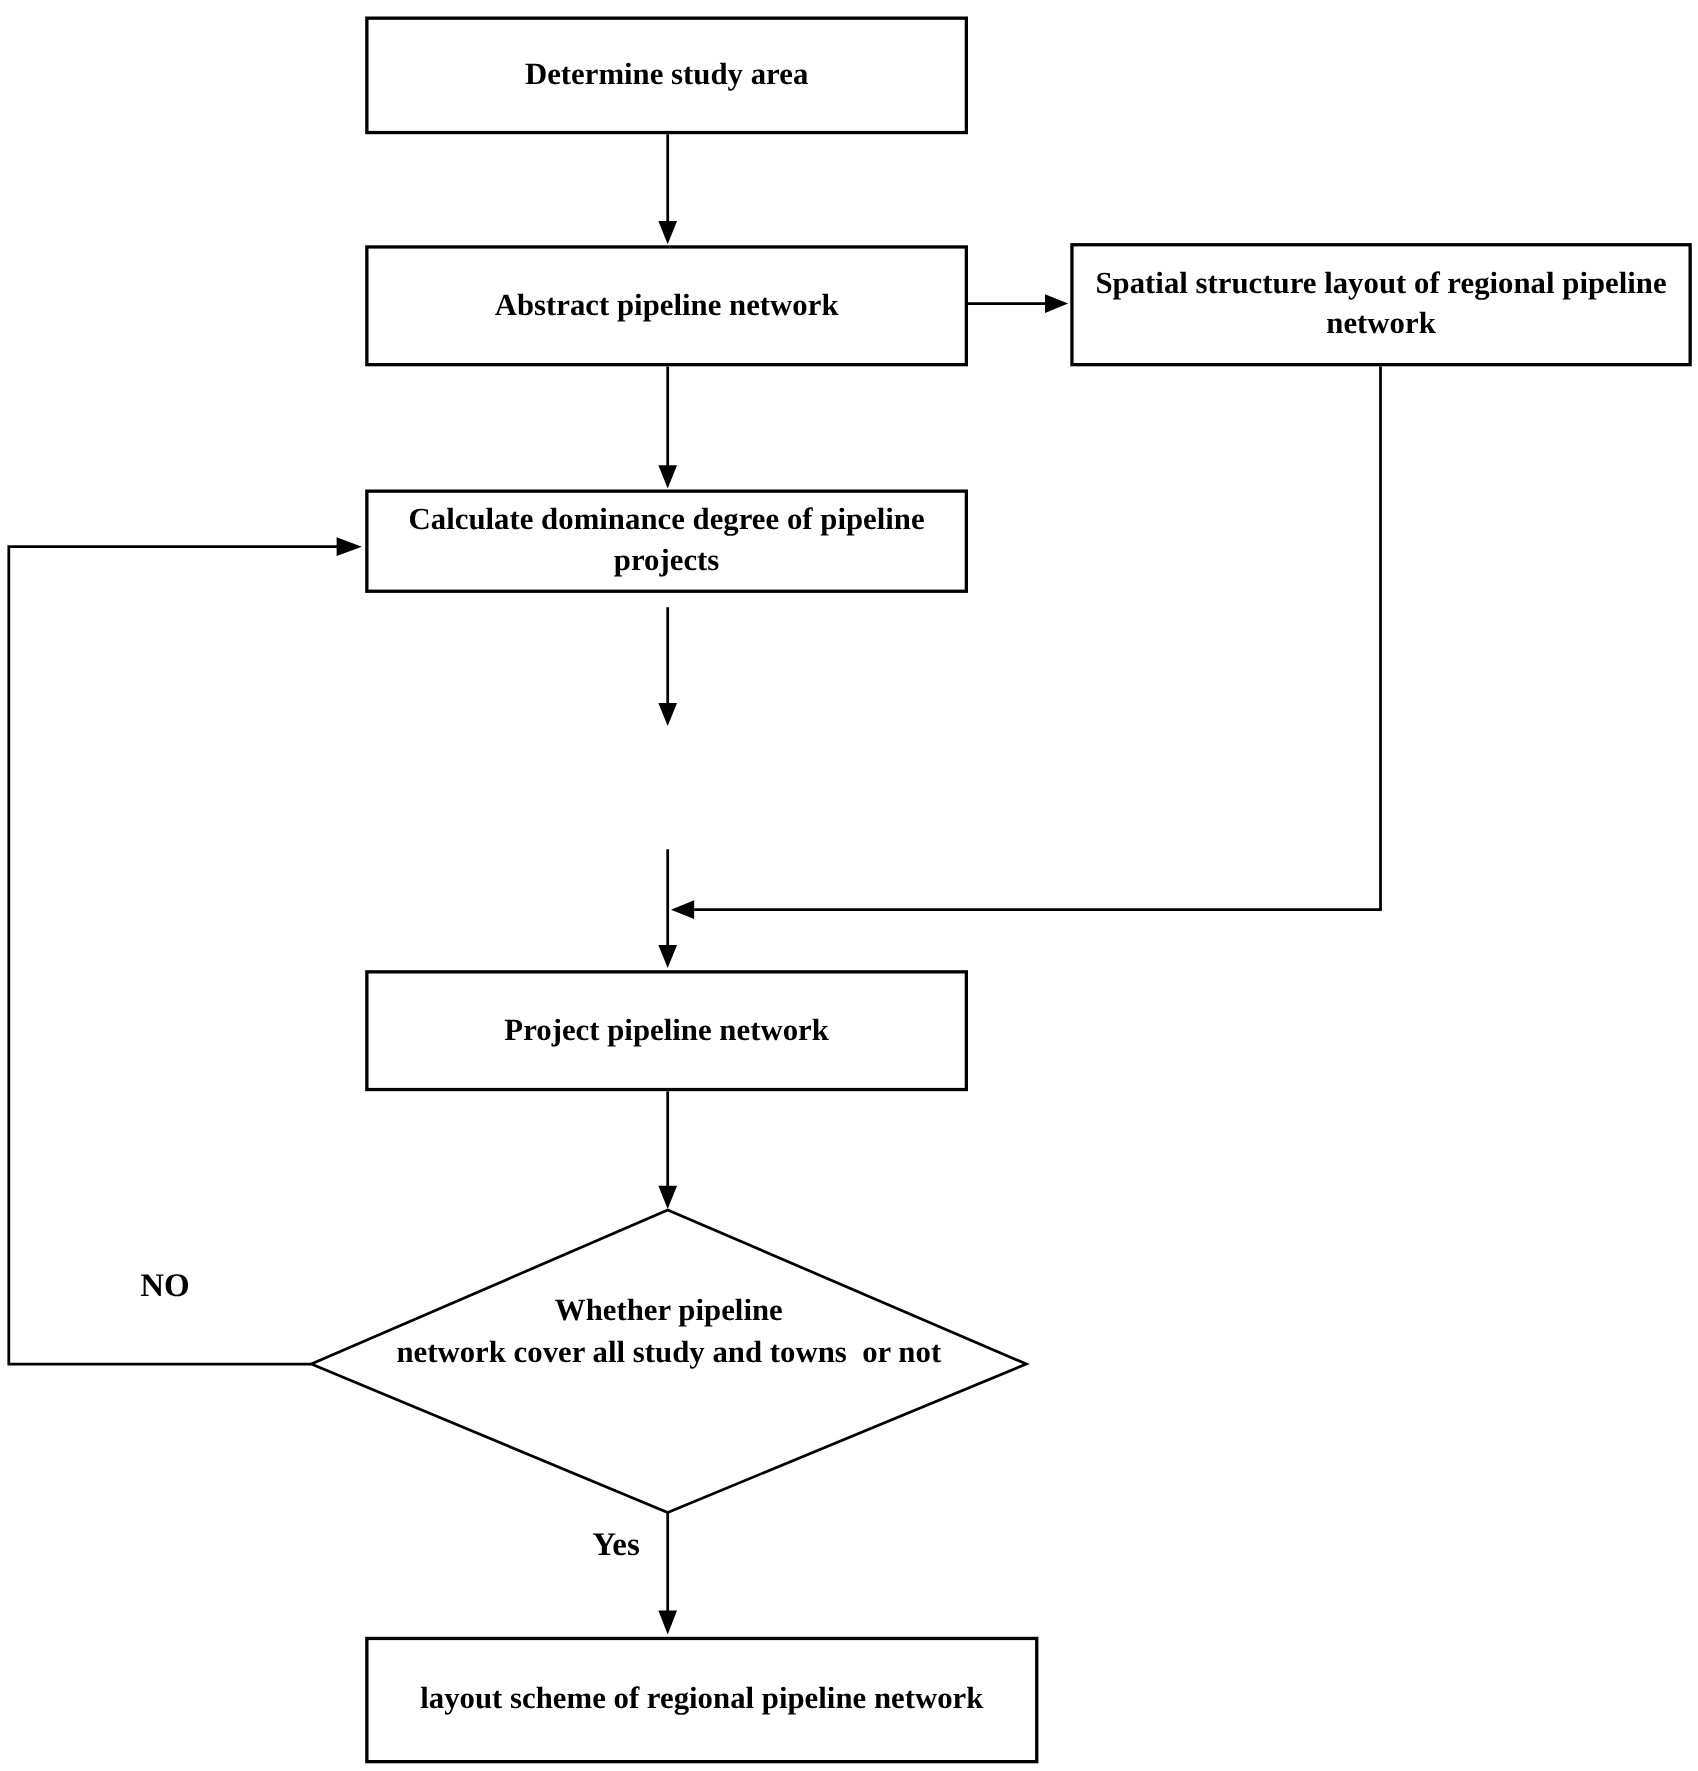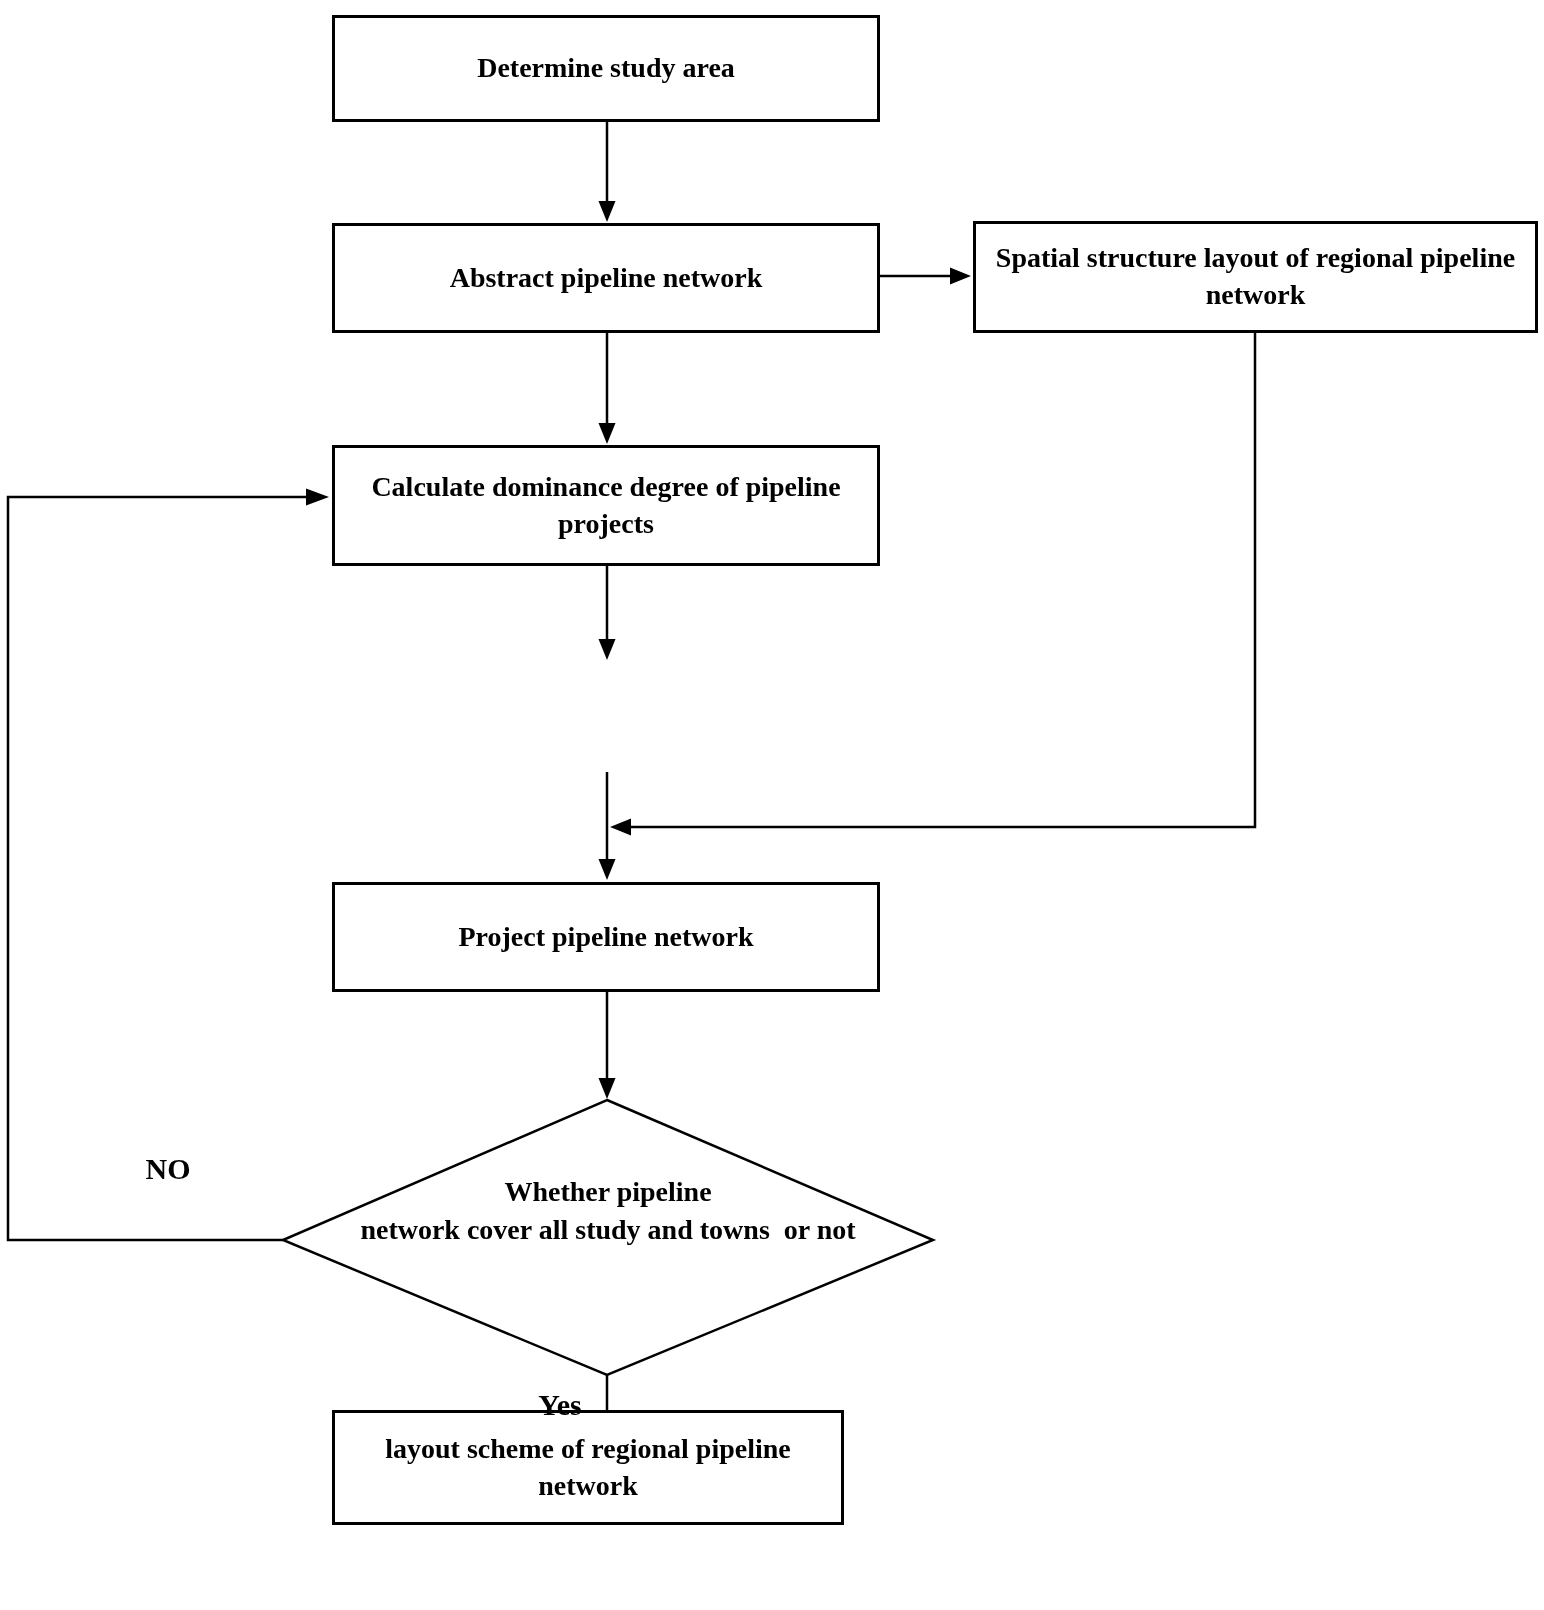--- a/index.html
+++ b/index.html
@@ -23,26 +23,26 @@
   }
   .decision-text span{white-space:pre-wrap;}
   .edge-label{
     position:absolute;z-index:1;font-size:30px;font-weight:600;
     text-align:center;background:transparent;
   }
   
   #n-determine{left:332px;top:15px;   width:548px;height:107px;}
   #n-abstract {left:332px;top:223px; width:548px;height:110px;}
   #n-spatial  {left:973px;top:221px; width:565px;height:112px;padding:0 8px;}
-  #n-calculate{left:332px;top:445px; width:548px;height:121px;padding:0 18px;}
+  #n-calculate{left:332px;top:445px; width:548px;height:94px;padding:0 18px;}
   #n-project  {left:332px;top:662px; width:548px;height:110px;}
   #n-update   {left:332px;top:882px; width:548px;height:110px;}
-  #n-layout   {left:332px;top:1410px;width:512px;height:115px;padding:4px 30px;}
+  #n-layout   {left:332px;top:1488px;width:612px;height:115px;padding:4px 30px;}
   #t-decision {left:300px;top:1148px;width:616px;height:125px;}
-  #l-no {left:118px;top:1152px;width:100px;}
+  #l-no {left:100px;top:1152px;width:100px;}
   #l-yes{left:505px;top:1388px;width:110px;}
 </style>
 </head>
 <body>
 
 <div id="canvas">
 
   <svg id="wires" width="1544" height="1610" viewBox="0 0 1544 1610">
     <g stroke="#000000" stroke-width="2.5" fill="none">
       <line x1="607" y1="112" x2="607" y2="202"></line>

